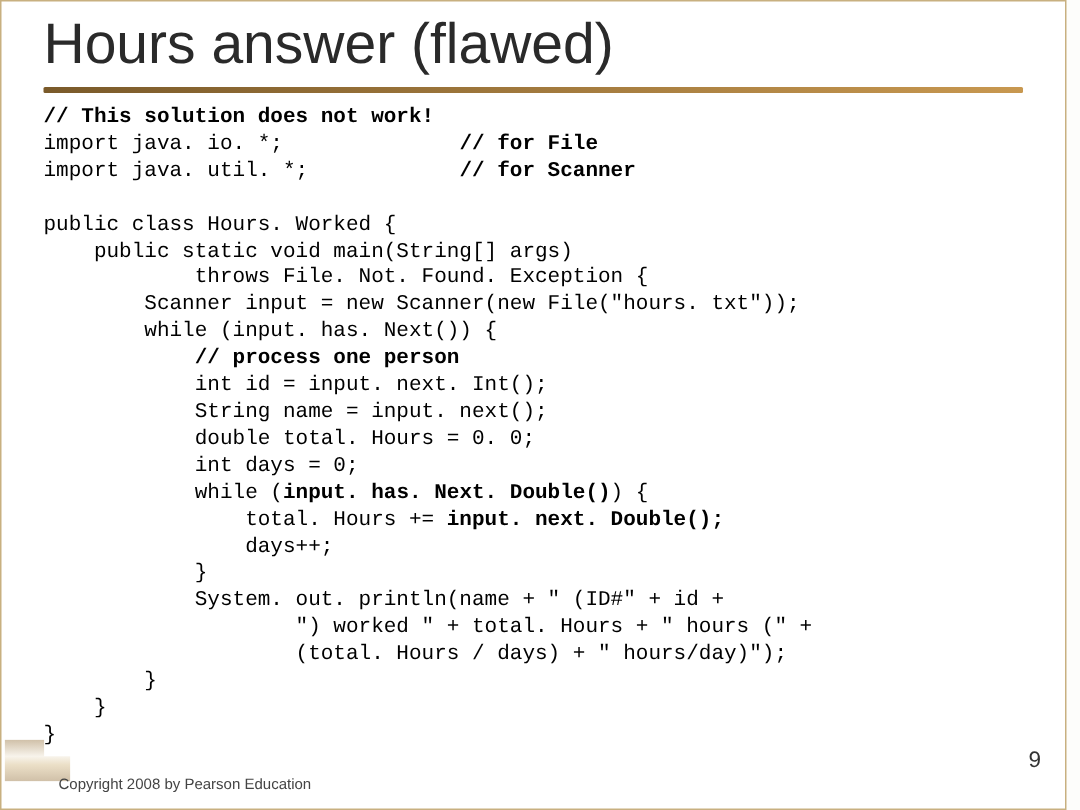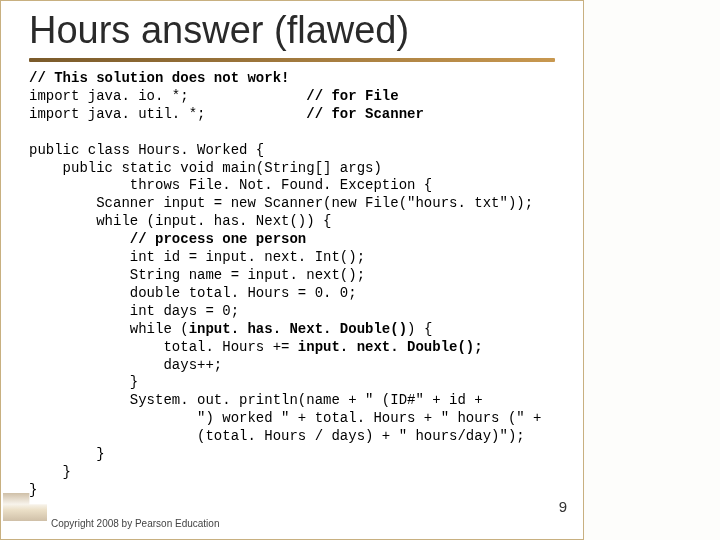--- a/index.html
+++ b/index.html
@@ -7,21 +7,21 @@
     padding: 0;
     width: 720px;
     height: 540px;
     background: #fdfdfb;
     font-family: Georgia, 'Times New Roman', serif;
     position: relative;
     overflow: hidden;
     box-sizing: border-box;
   }
   .slide {
-    width: 584px;
+    width: 711px;
     height: 540px;
     position: relative;
     border: 1px solid #c8b080;
     box-sizing: border-box;
     background: #ffffff;
   }
   .title {
     font-size: 38px;
     font-weight: normal;
     color: #2a2a2a;
@@ -46,21 +46,21 @@
   .page-num {
     position: absolute;
     right: 16px;
     bottom: 24px;
     font-size: 15px;
     color: #333;
     font-family: Verdana, Geneva, sans-serif;
   }
   .copyright {
     position: absolute;
-    left: 50px;
+    left: 38px;
     bottom: 10px;
     font-size: 10px;
     color: #444;
     font-family: Verdana, Geneva, sans-serif;
   }
   .deco {
     position: absolute;
     left: 2px;
     bottom: 18px;
     width: 44px;

